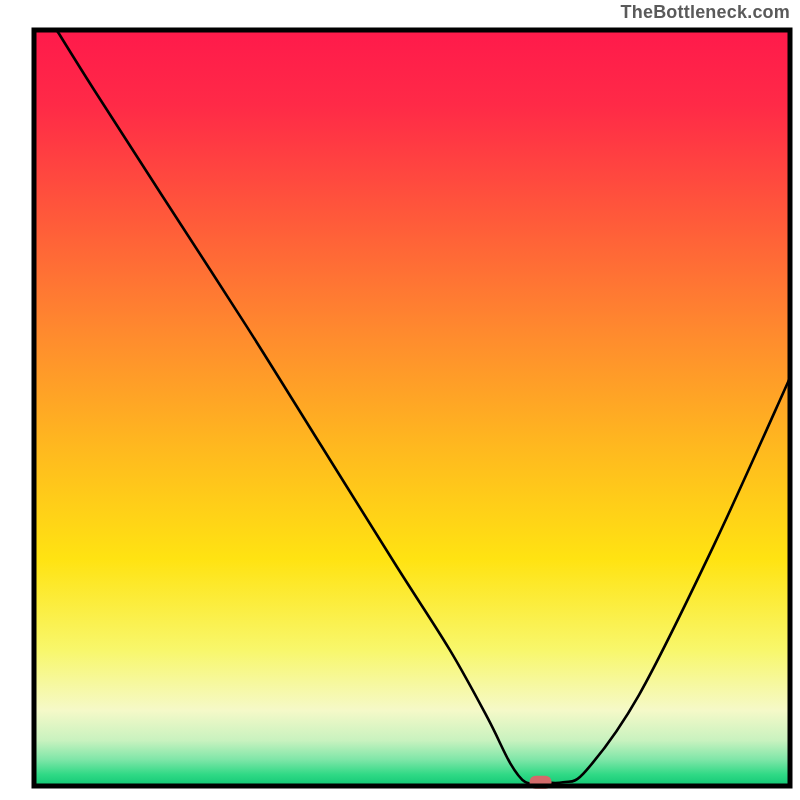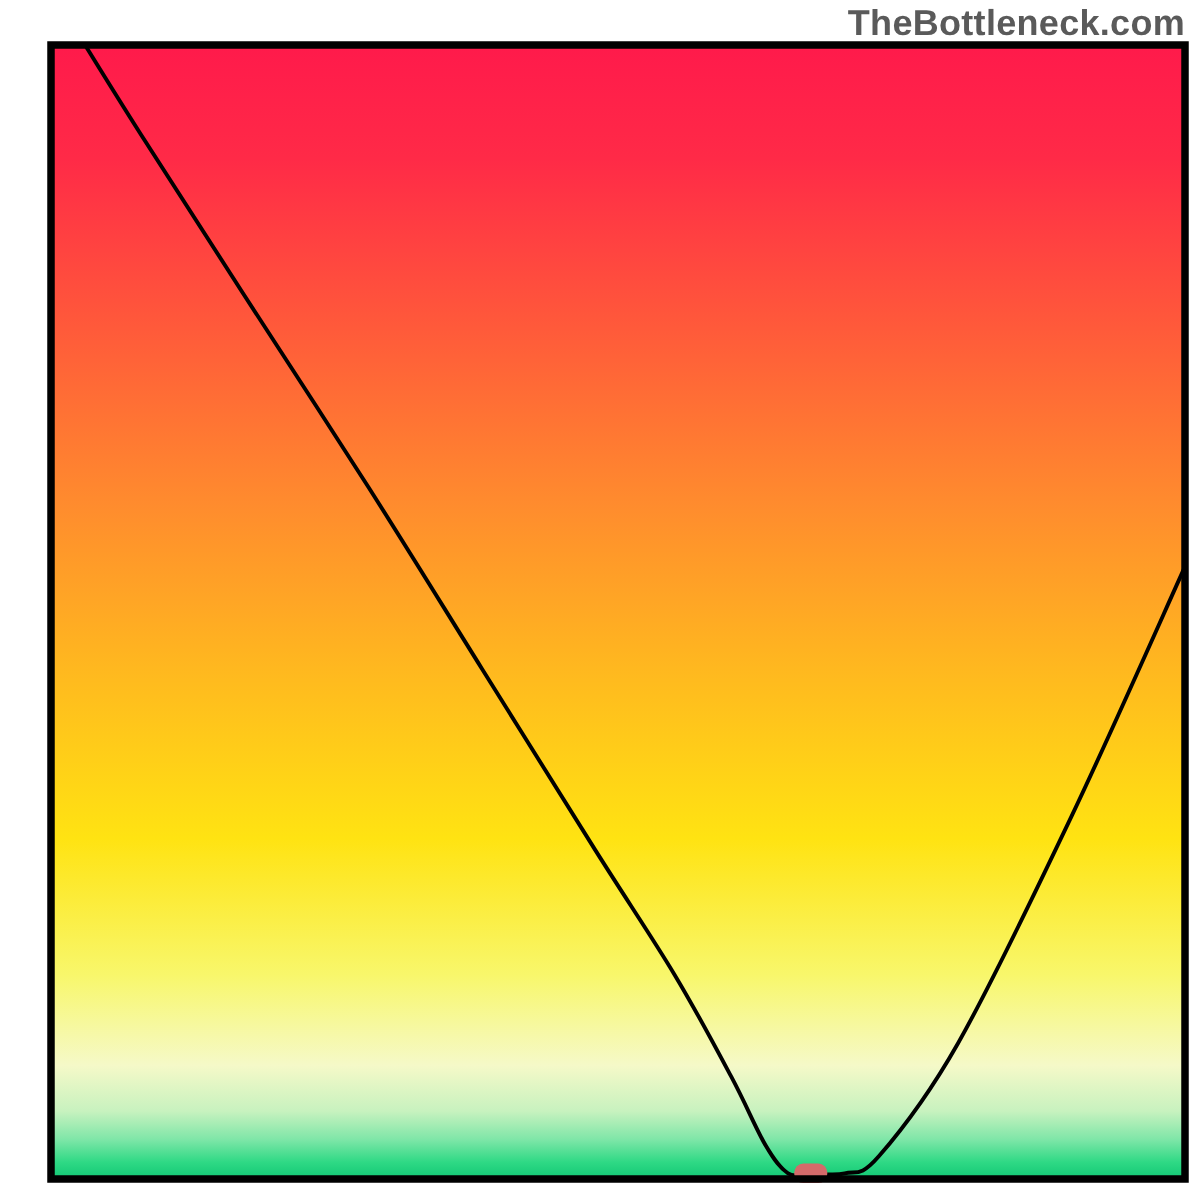--- a/index.html
+++ b/index.html
@@ -18,21 +18,21 @@
   svg {
     position: absolute;
     top: 0;
     left: 0;
   }
   .watermark {
     position: absolute;
     top: 2px;
     right: 10px;
     font-family: Arial, Helvetica, sans-serif;
-    font-size: 24px;
+    font-size: 18px;
     font-weight: 600;
     color: #5a5a5a;
     letter-spacing: 0.2px;
   }
 </style>
 </head>
 <body>
 
 <div class="chart-wrap">
 

